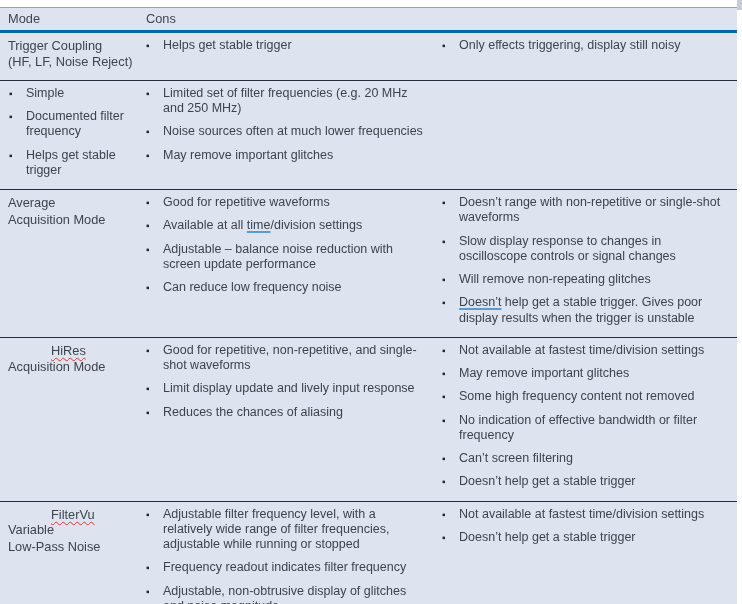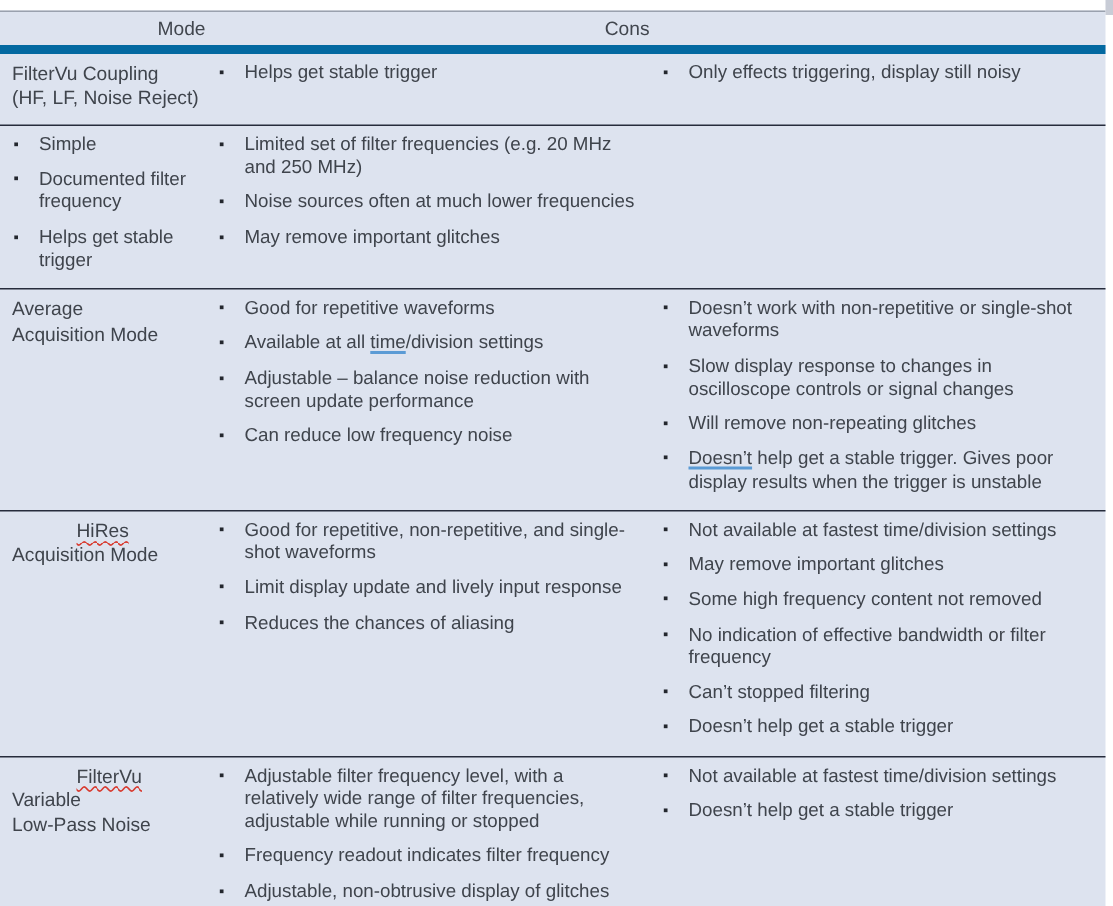--- a/index.html
+++ b/index.html
@@ -21,22 +21,21 @@
     border-top: 1px solid #9aa1ae;
     border-bottom: 2px solid #262c3c;
     font-size: 12.5px;
     line-height: 1.22;
   }
   .hdr-row, .row {
     display: grid;
     grid-template-columns: 137px 296px 1fr;
   }
   .hdr-row {
-    border-bottom: 6px solid #0369a1;
-    text-align: right;
+    border-bottom: 3px solid #0369a1;
   }
   .hdr-cell {
     padding: 3px 0 3px 9px;
     font-size: 12.8px;
     color: #41464e;
   }
   .hdr-cell.mode-h { padding-left: 8px; }
   .row { border-bottom: 1px solid #262c3c; }
   .row:last-child { border-bottom: none; }
   .cell { padding: 5px 4px 9px 9px; }
@@ -75,21 +74,21 @@
 <div class="edge-artifact"></div>
 
 <div class="tbl">
   <div class="hdr-row">
     <div class="hdr-cell mode-h">Mode</div>
     <div class="hdr-cell">Cons</div>
   </div>
   <div>
       <div class="row">
         <div class="cell mode-cell">
-          <div class="mode-line"><span>FilterVu Coupling</span></div>
+          <div class="mode-line"><span>Trigger Coupling</span></div>
           <div class="mode-line"><span>(HF, LF, Noise Reject)</span></div>
         </div>
         <div class="cell list-cell">
           <div class="item">
             <div class="bullet">▪</div>
             <div class="item-text"><span>Helps get stable trigger</span></div>
           </div>
         </div>
         <div class="cell list-cell">
           <div class="item">
@@ -147,21 +146,21 @@
             <div class="item-text"><span>Adjustable – balance noise reduction with screen update performance</span></div>
           </div>
           <div class="item">
             <div class="bullet">▪</div>
             <div class="item-text"><span>Can reduce low frequency noise</span></div>
           </div>
         </div>
         <div class="cell list-cell">
           <div class="item">
             <div class="bullet">▪</div>
-            <div class="item-text"><span>Doesn’t work with non-repetitive or single-shot waveforms</span></div>
+            <div class="item-text"><span>Doesn’t range with non-repetitive or single-shot waveforms</span></div>
           </div>
           <div class="item">
             <div class="bullet">▪</div>
             <div class="item-text"><span>Slow display response to changes in oscilloscope controls or signal changes</span></div>
           </div>
           <div class="item">
             <div class="bullet">▪</div>
             <div class="item-text"><span>Will remove non-repeating glitches</span></div>
           </div>
           <div class="item">
@@ -201,21 +200,21 @@
           <div class="item">
             <div class="bullet">▪</div>
             <div class="item-text"><span>Some high frequency content not removed</span></div>
           </div>
           <div class="item">
             <div class="bullet">▪</div>
             <div class="item-text"><span>No indication of effective bandwidth or filter frequency</span></div>
           </div>
           <div class="item">
             <div class="bullet">▪</div>
-            <div class="item-text"><span>Can’t stopped filtering</span></div>
+            <div class="item-text"><span>Can’t screen filtering</span></div>
           </div>
           <div class="item">
             <div class="bullet">▪</div>
             <div class="item-text"><span>Doesn’t help get a stable trigger</span></div>
           </div>
         </div>
       </div>
       <div class="row">
         <div class="cell mode-cell">
           <div class="mode-line"><span class="seg-spell">FilterVu</span><span> Variable</span></div>

